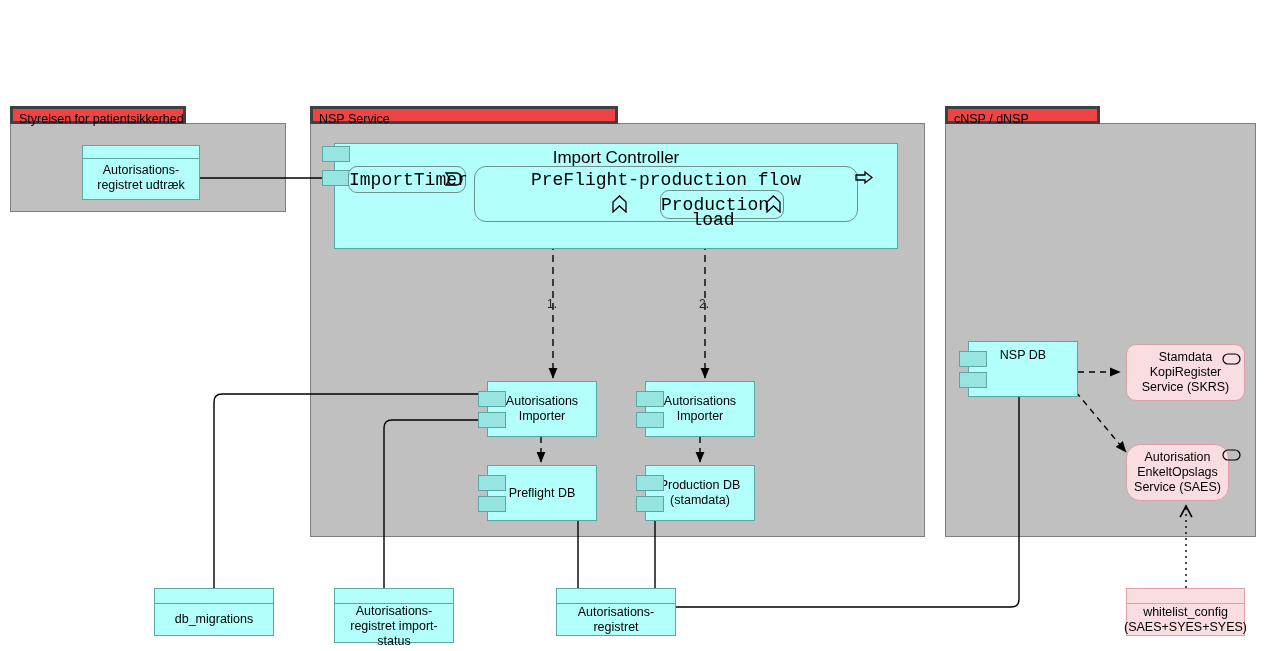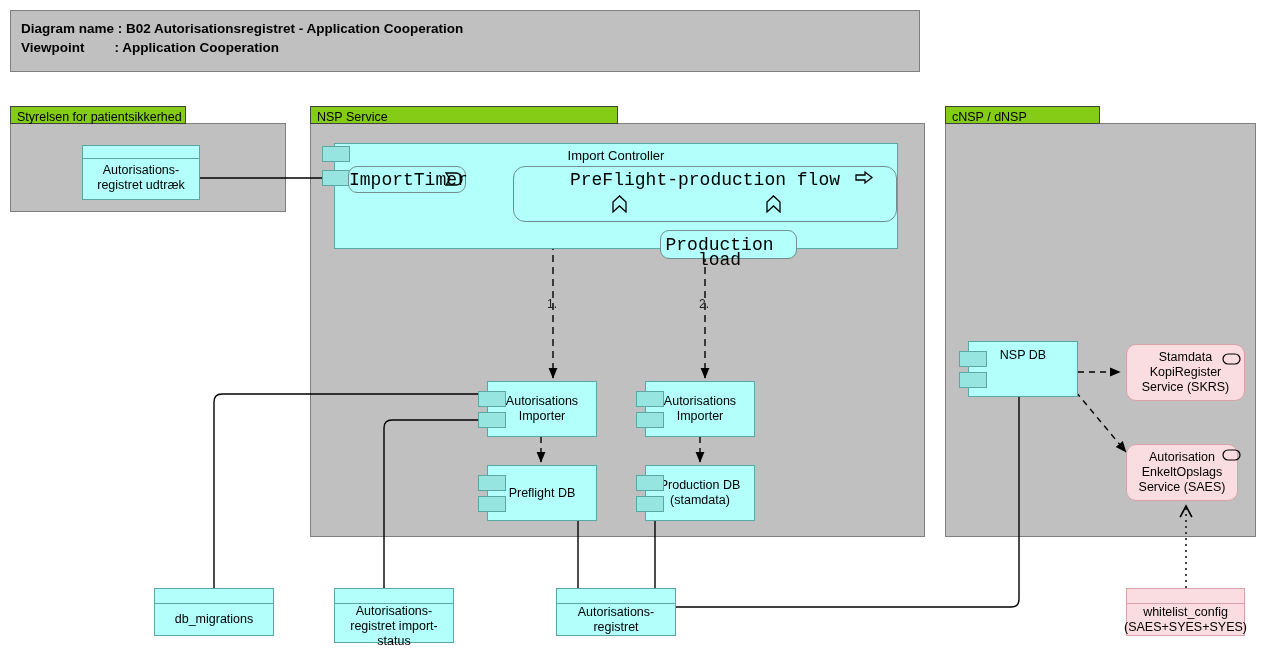--- a/index.html
+++ b/index.html
@@ -6,63 +6,59 @@
   body{width:1269px;height:651px;position:relative;overflow:hidden;
        font-family:"Liberation Sans","DejaVu Sans",sans-serif;color:#000;}
   #canvas{position:absolute;left:0;top:0;width:1269px;height:651px;}
   svg#wires{position:absolute;left:0;top:0;width:1269px;height:651px;pointer-events:none;}
 
   .hdrbox{position:absolute;background:#c0c0c0;border:1px solid #7f7f7f;
           box-sizing:border-box;padding:8px 10px 6px 10px;}
   .hdrline{font-weight:bold;font-size:13.5px;line-height:19px;white-space:pre;}
 
   .grp{position:absolute;background:#c0c0c0;border:1px solid #7f7f7f;box-sizing:border-box;}
-  .grptab{position:absolute;background:#84cc16;border:1px solid #404040;
+  .grptab{position:absolute;background:#ef4444;border:3px solid #404040;
           box-sizing:border-box;font-size:12.5px;line-height:18px;padding:1px 6px 0 6px;
           white-space:nowrap;z-index:3;}
 
   .comp{position:absolute;background:#b2fffc;border:1px solid #5aa8a4;box-sizing:border-box;
         display:flex;align-items:center;justify-content:center;text-align:center;
         font-size:12.5px;line-height:15px;z-index:4;}
   .comp .lbl{padding:0 6px;}
   .port{position:absolute;width:28px;height:16px;background:#96e5e0;
         border:1px solid #5aa8a4;box-sizing:border-box;z-index:5;}
 
   .dataobj{position:absolute;background:#b2fffc;border:1px solid #5aa8a4;box-sizing:border-box;
            z-index:4;display:flex;flex-direction:column;}
   .dataobj.pink{background:#fadde1;border:1px solid #d9a1a8;}
   .dobar{height:14px;border-bottom:1px solid #5aa8a4;flex:0 0 auto;}
   .dataobj.pink .dobar{border-bottom:1px solid #d9a1a8;}
   .dobody{flex:1 1 auto;display:flex;align-items:center;justify-content:center;
           text-align:center;font-size:12.5px;line-height:15px;padding:0 4px;}
 
   .ctrl{position:absolute;background:#b2fffc;border:1px solid #5aa8a4;box-sizing:border-box;z-index:4;}
-  .ctrl-title{position:absolute;left:0;right:0;top:4px;text-align:center;font-size:13px;}
+  .ctrl-title{position:absolute;left:0;right:0;top:4px;text-align:center;font-size:17px;}
 
   .rrect{position:absolute;box-sizing:border-box;border:1px solid #6f8f8d;
          border-radius:9px;background:#b2fffc;z-index:5;}
   .rrect.flow{background:transparent;border-radius:12px;}
   .rlabel{position:absolute;left:0;right:0;text-align:center;font-size:18px;line-height:15px;font-family:Liberation Mono, monospace;}
 
   .svcbox{position:absolute;background:#fadde1;border:1px solid #d9a1a8;border-radius:10px;
           box-sizing:border-box;z-index:4;display:flex;align-items:center;justify-content:center;
           text-align:center;font-size:12.5px;line-height:15px;}
 
   .ico{position:absolute;z-index:6;}
   .num{position:absolute;font-size:12px;color:#222;z-index:6;}
 </style>
 </head>
 <body>
 
 <div id="canvas">
 
-  <div class="hdrbox" style="left:10px;top:10px;width:910px;height:62px;">
-    <div class="hdrline">Diagram name : B02 Autorisationsregistret - Application Cooperation</div>
-    <div class="hdrline">Viewpoint        : Application Cooperation</div>
-  </div>
 
   <div class="grptab" style="left:10px;top:106px;width:176px;height:18px;">Styrelsen for patientsikkerhed</div>
   <div class="grp" style="left:10px;top:123px;width:276px;height:89px;"></div>
 
   <div class="comp" style="left:82px;top:145px;width:118px;height:55px;flex-direction:column;">
     <div style="position:absolute;left:0;right:0;top:0;height:12px;border-bottom:1px solid #5aa8a4;"></div>
     <div class="lbl" style="margin-top:10px;white-space:pre-line;">Autorisations-
 registret udtræk</div>
   </div>
 
@@ -75,32 +71,32 @@
   <div class="port" style="left:322px;top:146px;"></div>
   <div class="port" style="left:322px;top:170px;"></div>
 
   <div class="rrect" style="left:348px;top:166px;width:118px;height:27px;">
     <div class="rlabel" style="top:6px;padding-right:16px;">ImportTimer</div>
   </div>
   <svg class="ico" style="left:444px;top:171px;" width="20" height="16" viewBox="0 0 20 16">
     <path d="M2 2 L12 2 A6 6 0 0 1 12 14 L2 14 L6 8 Z" fill="none" stroke="#000" stroke-width="1.3"></path>
   </svg>
 
-  <div class="rrect flow" style="left:513px;top:166px;width:384px;height:56px;">
+  <div class="rrect flow" style="left:474px;top:166px;width:384px;height:56px;">
     <div class="rlabel" style="top:6px;">PreFlight-production flow</div>
   </div>
   <svg class="ico" style="left:855px;top:170px;" width="18" height="15" viewBox="0 0 18 15">
     <path d="M1 5 L10 5 L10 2 L17 7.5 L10 13 L10 10 L1 10 Z" fill="none" stroke="#000" stroke-width="1.3"></path>
   </svg>
 
   <svg class="ico" style="left:611px;top:195px;" width="17" height="18" viewBox="0 0 17 18">
     <path d="M2 17 L2 7 L8.5 1 L15 7 L15 17 L8.5 11 Z" fill="none" stroke="#000" stroke-width="1.3"></path>
   </svg>
 
-  <div class="rrect" style="left:660px;top:190px;width:137px;height:29px;margin-top:40px;">
+  <div class="rrect" style="left:660px;top:190px;width:124px;height:29px;">
     <div class="rlabel" style="top:7px;padding-right:18px;">Production load</div>
   </div>
   <svg class="ico" style="left:765px;top:195px;" width="17" height="18" viewBox="0 0 17 18">
     <path d="M2 17 L2 7 L8.5 1 L15 7 L15 17 L8.5 11 Z" fill="none" stroke="#000" stroke-width="1.3"></path>
   </svg>
 
   <div class="num" style="left:547px;top:297px;">1.</div>
   <div class="num" style="left:699px;top:297px;">2.</div>
 
   <div class="comp" style="left:487px;top:381px;width:110px;height:56px;">
@@ -141,21 +137,21 @@
 
   <div class="svcbox" style="left:1126px;top:344px;width:119px;height:57px;">
     <span style="white-space:pre-line;padding:0 4px;text-align:center;">Stamdata
 KopiRegister
 Service (SKRS)</span>
   </div>
   <svg class="ico" style="left:1222px;top:353px;" width="19" height="12" viewBox="0 0 19 12">
     <rect x="1" y="1" width="17" height="10" rx="5" ry="5" fill="none" stroke="#000" stroke-width="1.2"></rect>
   </svg>
 
-  <div class="svcbox" style="left:1126px;top:444px;width:112px;height:57px;">
+  <div class="svcbox" style="left:1126px;top:444px;width:103px;height:57px;border-radius:14px;">
     <span style="white-space:pre-line;padding:0 4px;">Autorisation
 EnkeltOpslags
 Service (SAES)</span>
   </div>
   <svg class="ico" style="left:1222px;top:449px;" width="19" height="12" viewBox="0 0 19 12">
     <rect x="1" y="1" width="17" height="10" rx="5" ry="5" fill="none" stroke="#000" stroke-width="1.2"></rect>
   </svg>
 
   <div class="dataobj" style="left:154px;top:588px;width:120px;height:48px;">
     <div class="dobar"></div>

